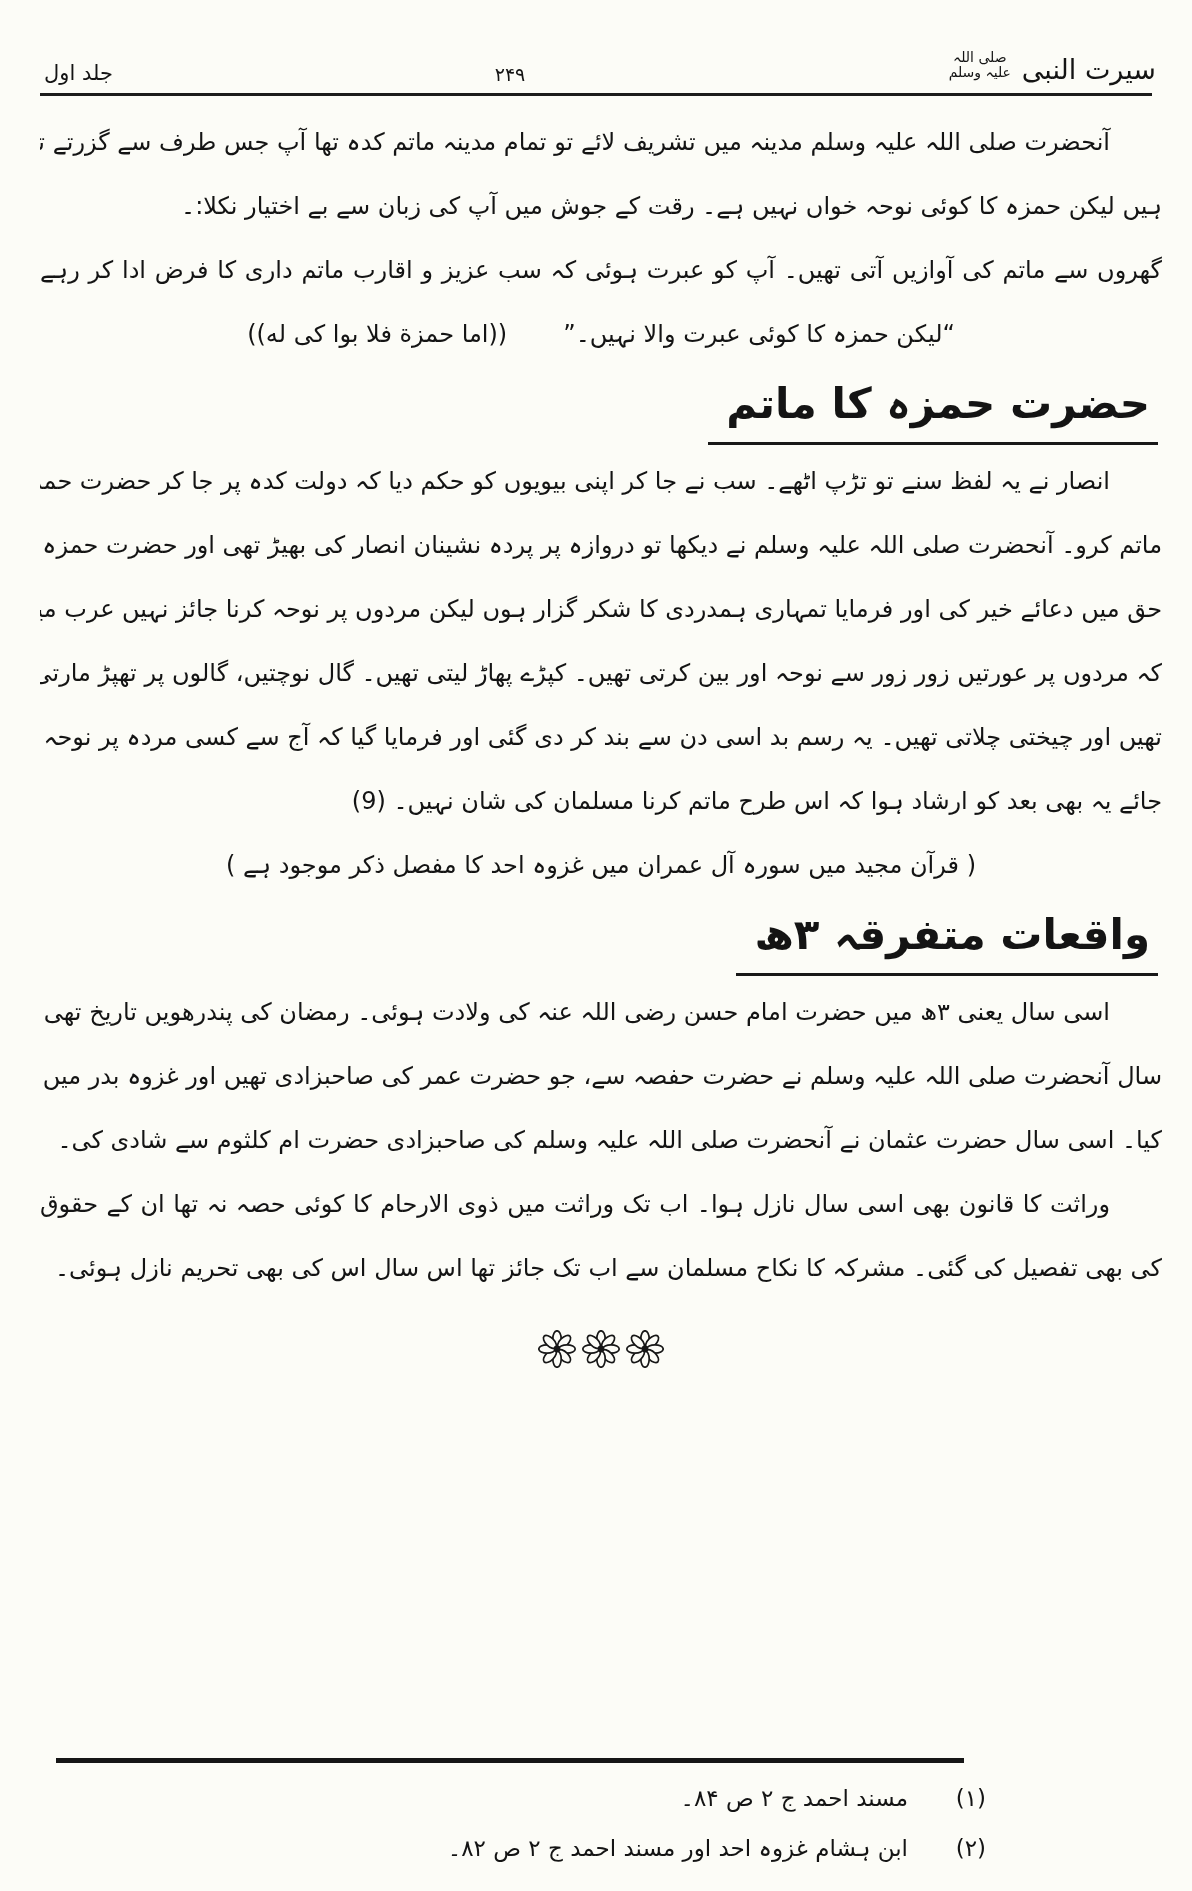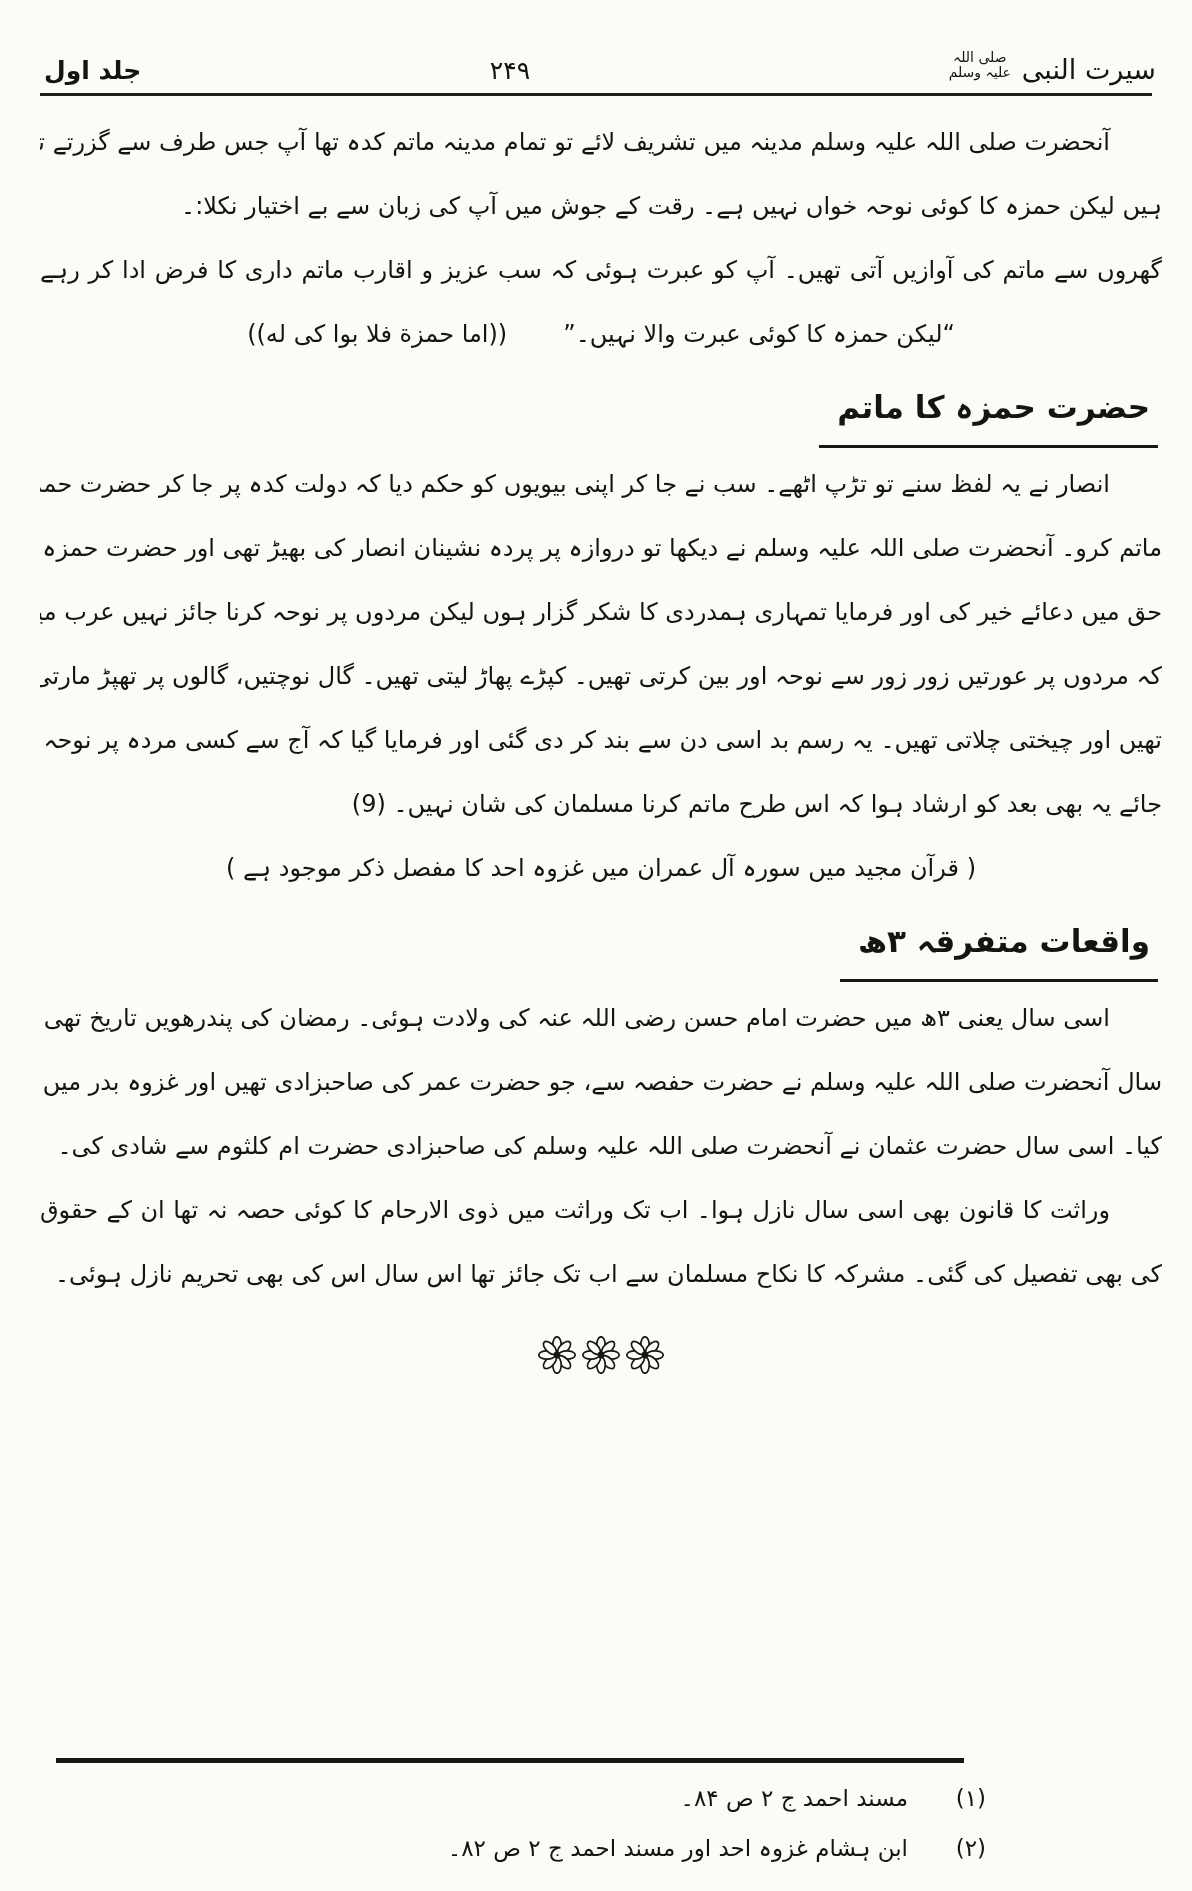--- a/index.html
+++ b/index.html
@@ -15,22 +15,22 @@
     direction:rtl;
   }
   
   .hdr{
     display:grid;grid-template-columns:1fr auto 1fr;align-items:end;
     padding:50px 36px 8px 44px;
     font-size:24px;direction:rtl;
   }
   .hdr-title{justify-self:start;display:flex;align-items:flex-end;gap:10px;direction:rtl;font-size:27px;}
   .hdr-honorific{font-size:14px;line-height:1.1;max-width:64px;text-align:center;padding-bottom:4px;}
-  .hdr-pno{justify-self:center;position:relative;right:90px;font-size:25px;letter-spacing:2px;}
-  .hdr-vol{justify-self:end;font-size:25px;font-weight:bold;}
+  .hdr-pno{justify-self:center;position:relative;right:90px;font-size:19px;letter-spacing:2px;}
+  .hdr-vol{justify-self:end;font-size:21px;}
   .hrule{height:3px;background:#1c1c1c;margin:0 40px 0 40px;}
   
   .content{
     padding:14px 30px 0 40px;
     direction:rtl;
     font-size:24px;line-height:64px;
   }
   .tline{
     text-align:justify;text-align-last:justify;
     white-space:nowrap;overflow:hidden;
@@ -38,21 +38,21 @@
   .tline.first{padding-right:52px;}
   .tline.lastline{text-align-last:right;}
   .qrow{
     display:flex;direction:rtl;justify-content:center;align-items:baseline;
     gap:56px;line-height:64px;
   }
   .q-ar{letter-spacing:1px;text-align:center;}
   .heading{margin:12px 4px 4px 0;text-align:right;direction:rtl;}
   .heading .hd-inner{
     display:inline-block;
-    font-size:31px;font-weight:bold;
+    font-size:42px;font-weight:bold;
     border-bottom:3px solid #181818;
     padding:0 8px 14px 18px;
     line-height:48px;
   }
   .note-row{text-align:left;text-align-last:center;}
   
   .ornament{display:flex;justify-content:center;margin-top:30px;}
   
   .footnotes{margin-top:auto;padding-bottom:30px;direction:ltr;}
   .fnrule{height:5px;background:#161616;width:908px;margin:0 0 22px 56px;}

